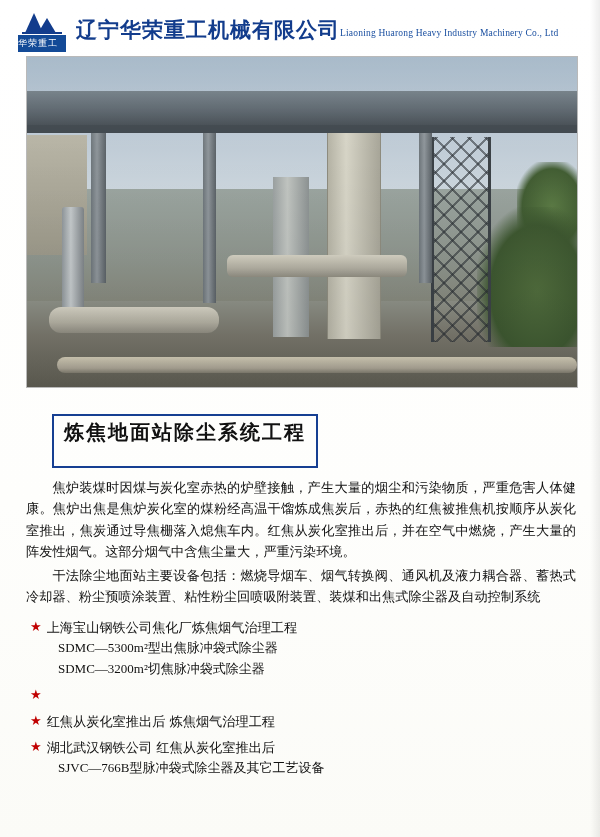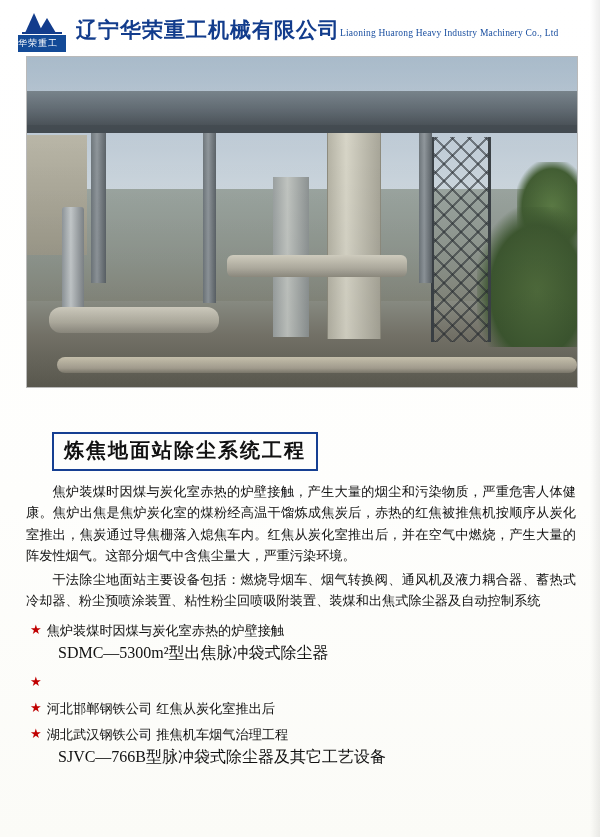--- a/index.html
+++ b/index.html
@@ -165,23 +165,23 @@
     position:absolute; left:0; top:78px; width:60px; height:120px;
     background: linear-gradient(180deg,#b8b5a6 0%,#9b9889 100%);
   }
   .haze {
     position:absolute; left:0; top:0; width:100%; height:100%;
     background: linear-gradient(180deg, rgba(255,255,255,.10) 0%, rgba(255,255,255,0) 30%, rgba(0,0,0,.06) 100%);
   }
 
   
   .title-bar {
-    margin: 32px 22px 0 26px;
+    margin: 14px 22px 0 26px;
     border: 2px solid #163f92;
-    padding: 5px 10px 8px 10px;
+    padding: 5px 10px 23px 10px;
     display: inline-block;
   }
   .title-bar-wrap {
     margin-top: 12px;
     padding-left: 26px;
   }
   .title-text {
     font-size: 20px;
     font-weight: bold;
     color: #111;
@@ -190,21 +190,21 @@
     font-family: "DejaVu Sans", "Liberation Sans", sans-serif;
   }
 
   
   .body-text {
     margin: 10px 24px 0 26px;
     font-size: 13.2px;
     line-height: 1.62;
     color: #111;
     text-align: justify;
-    font-family: Liberation Sans, sans-serif;
+    font-family: Liberation Mono, monospace;
   }
   .body-text p { margin: 0 0 2px 0; text-indent: 2em; }
 
   
   .projects {
     margin: 10px 24px 0 30px;
   }
   .project {
     margin-bottom: 7px;
   }
@@ -222,21 +222,21 @@
     line-height: 1.45;
     flex: 0 0 auto;
   }
   .project-title {
     font-family: "DejaVu Sans", "Liberation Sans", sans-serif;
   }
   .project-items {
     margin: 1px 0 0 28px;
   }
   .project-item {
-    font-size: 16px;
+    font-size: 13px;
     line-height: 1.55;
     color: #111;
     font-family: "Liberation Serif", "DejaVu Serif", serif;
     white-space: nowrap;
   }
   .edge-shadow {
     position:absolute; right:0; top:0; width:10px; height:100%;
     background: linear-gradient(90deg, rgba(0,0,0,0) 0%, rgba(0,0,0,.07) 100%);
     pointer-events:none;
   }
@@ -295,46 +295,47 @@
   <div class="body-text">
     <p>焦炉装煤时因煤与炭化室赤热的炉壁接触，产生大量的烟尘和污染物质，严重危害人体健康。焦炉出焦是焦炉炭化室的煤粉经高温干馏炼成焦炭后，赤热的红焦被推焦机按顺序从炭化室推出，焦炭通过导焦栅落入熄焦车内。红焦从炭化室推出后，并在空气中燃烧，产生大量的阵发性烟气。这部分烟气中含焦尘量大，严重污染环境。</p>
     <p>干法除尘地面站主要设备包括：燃烧导烟车、烟气转换阀、通风机及液力耦合器、蓄热式冷却器、粉尘预喷涂装置、粘性粉尘回喷吸附装置、装煤和出焦式除尘器及自动控制系统</p>
   </div>
 
   <div class="projects">
 
     <div class="project">
       <div class="project-head">
         <span class="star">★</span>
-        <span class="project-title">焦炉装煤时因煤与炭化室赤热的炉壁接触</span>
+        <span class="project-title">上海宝山钢铁公司焦化厂炼焦烟气治理工程</span>
       </div>
       <div class="project-items">
         <div class="project-item">SDMC—5300m²型出焦脉冲袋式除尘器</div>
+        <div class="project-item">SDMC—3200m²切焦脉冲袋式除尘器</div>
       </div>
     </div>
 
     <div class="project">
       <div class="project-head">
         <span class="star">★</span>
       </div>
       <div class="project-items">
       </div>
     </div>
 
     <div class="project">
       <div class="project-head">
         <span class="star">★</span>
-        <span class="project-title">河北邯郸钢铁公司 红焦从炭化室推出后</span>
+        <span class="project-title">红焦从炭化室推出后 炼焦烟气治理工程</span>
       </div>
     </div>
 
     <div class="project">
       <div class="project-head">
         <span class="star">★</span>
-        <span class="project-title">湖北武汉钢铁公司 推焦机车烟气治理工程</span>
+        <span class="project-title">湖北武汉钢铁公司 红焦从炭化室推出后</span>
       </div>
       <div class="project-items">
         <div class="project-item">SJVC—766B型脉冲袋式除尘器及其它工艺设备</div>
       </div>
     </div>
 
   </div>
 
   <div class="edge-shadow"></div>
 </div>

